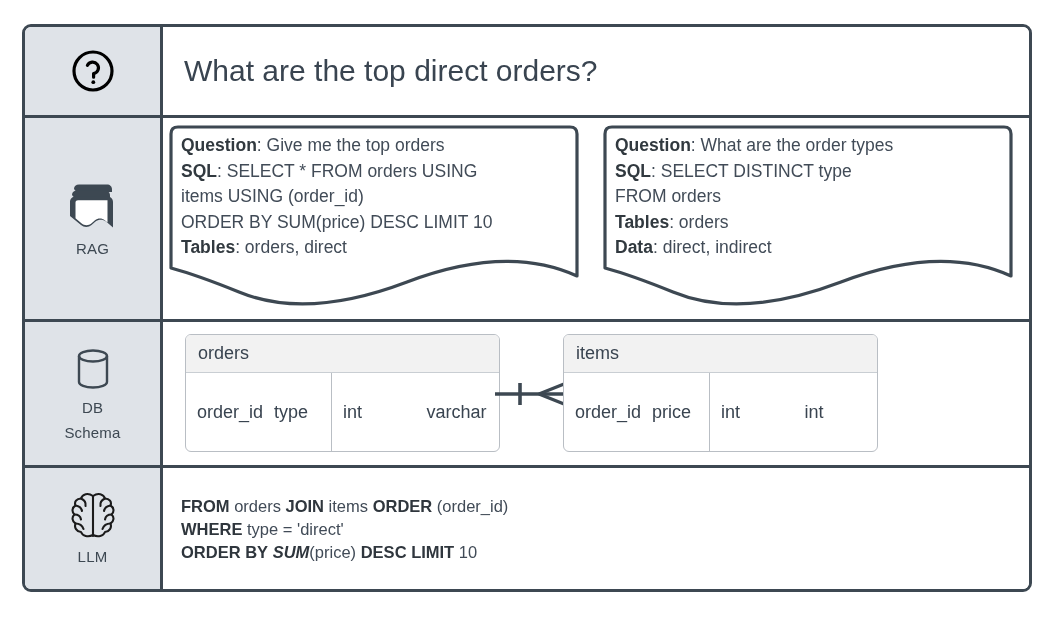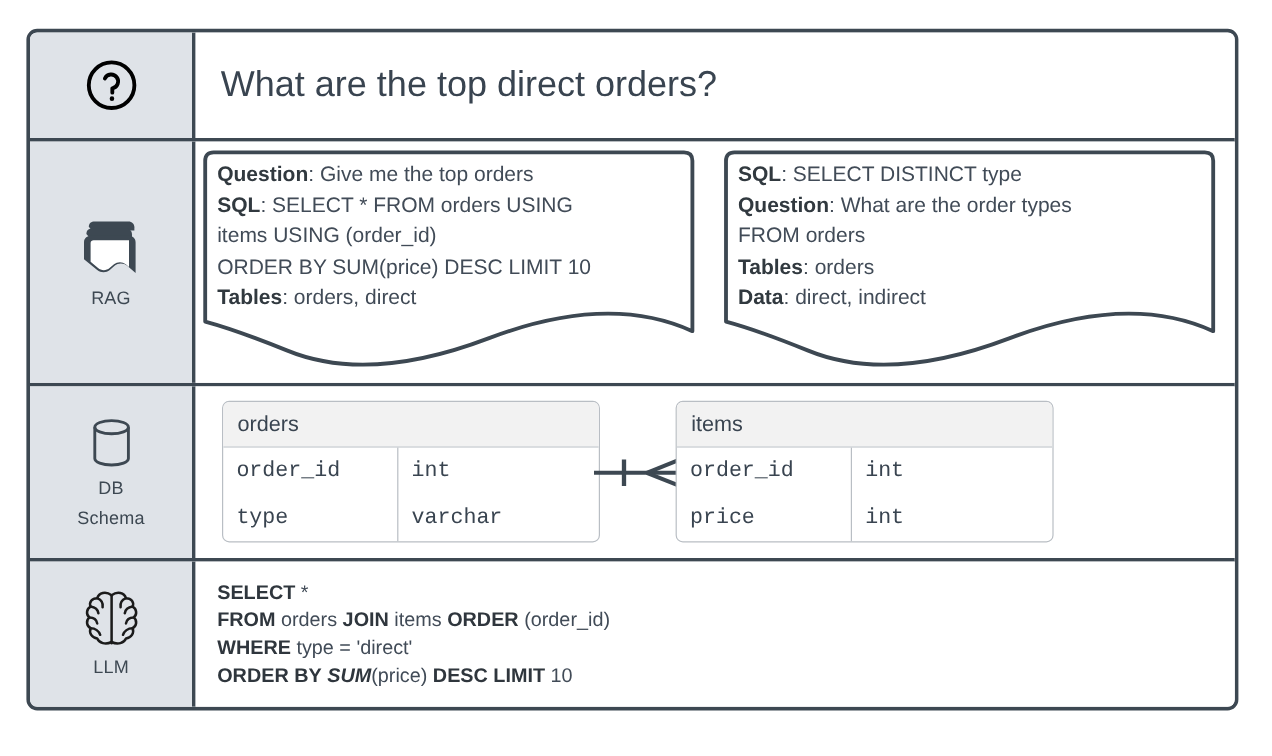--- a/index.html
+++ b/index.html
@@ -138,22 +138,20 @@
     align-items: center;
     padding-left: 12px;
     font-size: 18px;
     color: #394450;
     box-sizing: border-box;
   }
   .er-body { display: flex; height: 79px; }
   .er-col {
     box-sizing: border-box;
     display: flex;
-    flex-direction: column;
-    font-family: Liberation Mono, monospace;
   }
   .er-col.left  { width: 146px; border-right: 1px solid #b9bec4; }
   .er-col.right { flex: 1; }
   .er-cellrow {
     flex: 1;
     display: flex;
     align-items: center;
     padding-left: 11px;
     font-size: 18px;
     color: #394450;
@@ -246,24 +244,24 @@
           </div>
         </div>
 
         <div class="doc-card c2">
           <svg viewBox="0 0 414 188" preserveAspectRatio="none">
             <path d="M4 10 Q4 3 11 3 L403 3 Q410 3 410 10 L410 152
                      Q340 120 240 158 Q140 196 72 168 Q30 151 4 144 Z" fill="#ffffff" stroke="#3d4852" stroke-width="3.2" stroke-linejoin="round"></path>
           </svg>
           <div class="doc-text">
             <div>
+              <b>Question</b><span>: What are the order types</span>
+            </div>
+            <div>
               <b>SQL</b><span>: SELECT DISTINCT type</span>
-            </div>
-            <div>
-              <b>Question</b><span>: What are the order types</span>
             </div>
             <div>
               <span>FROM orders</span>
             </div>
             <div>
               <b>Tables</b><span>: orders</span>
             </div>
             <div>
               <b>Data</b><span>: direct, indirect</span>
             </div>
@@ -349,21 +347,20 @@
             <path d="M45.5 16.5 C42 17 39.5 19 39 22"></path>
             <path d="M46.5 25.5 C43 25.5 40.5 27.5 40 30.5"></path>
             <path d="M45.5 34.5 C41.5 34.5 38.5 37 37.5 40"></path>
           </g>
         </svg>
       </span>
       <span class="cap">LLM</span>
     </div>
     <div class="content-cell">
       <div class="sql-block">
-        <div><b>SELECT</b><span> *</span></div>
         <div><b>FROM</b><span> orders </span><b>JOIN</b><span> items </span><b>ORDER</b><span> (order_id)</span></div>
         <div><b>WHERE</b><span> type = 'direct'</span></div>
         <div><b>ORDER BY</b><span> </span><i>SUM</i><span>(price) </span><b>DESC LIMIT</b><span> 10</span></div>
       </div>
     </div>
   </div>
 
 </div>
 
 </body></html>

